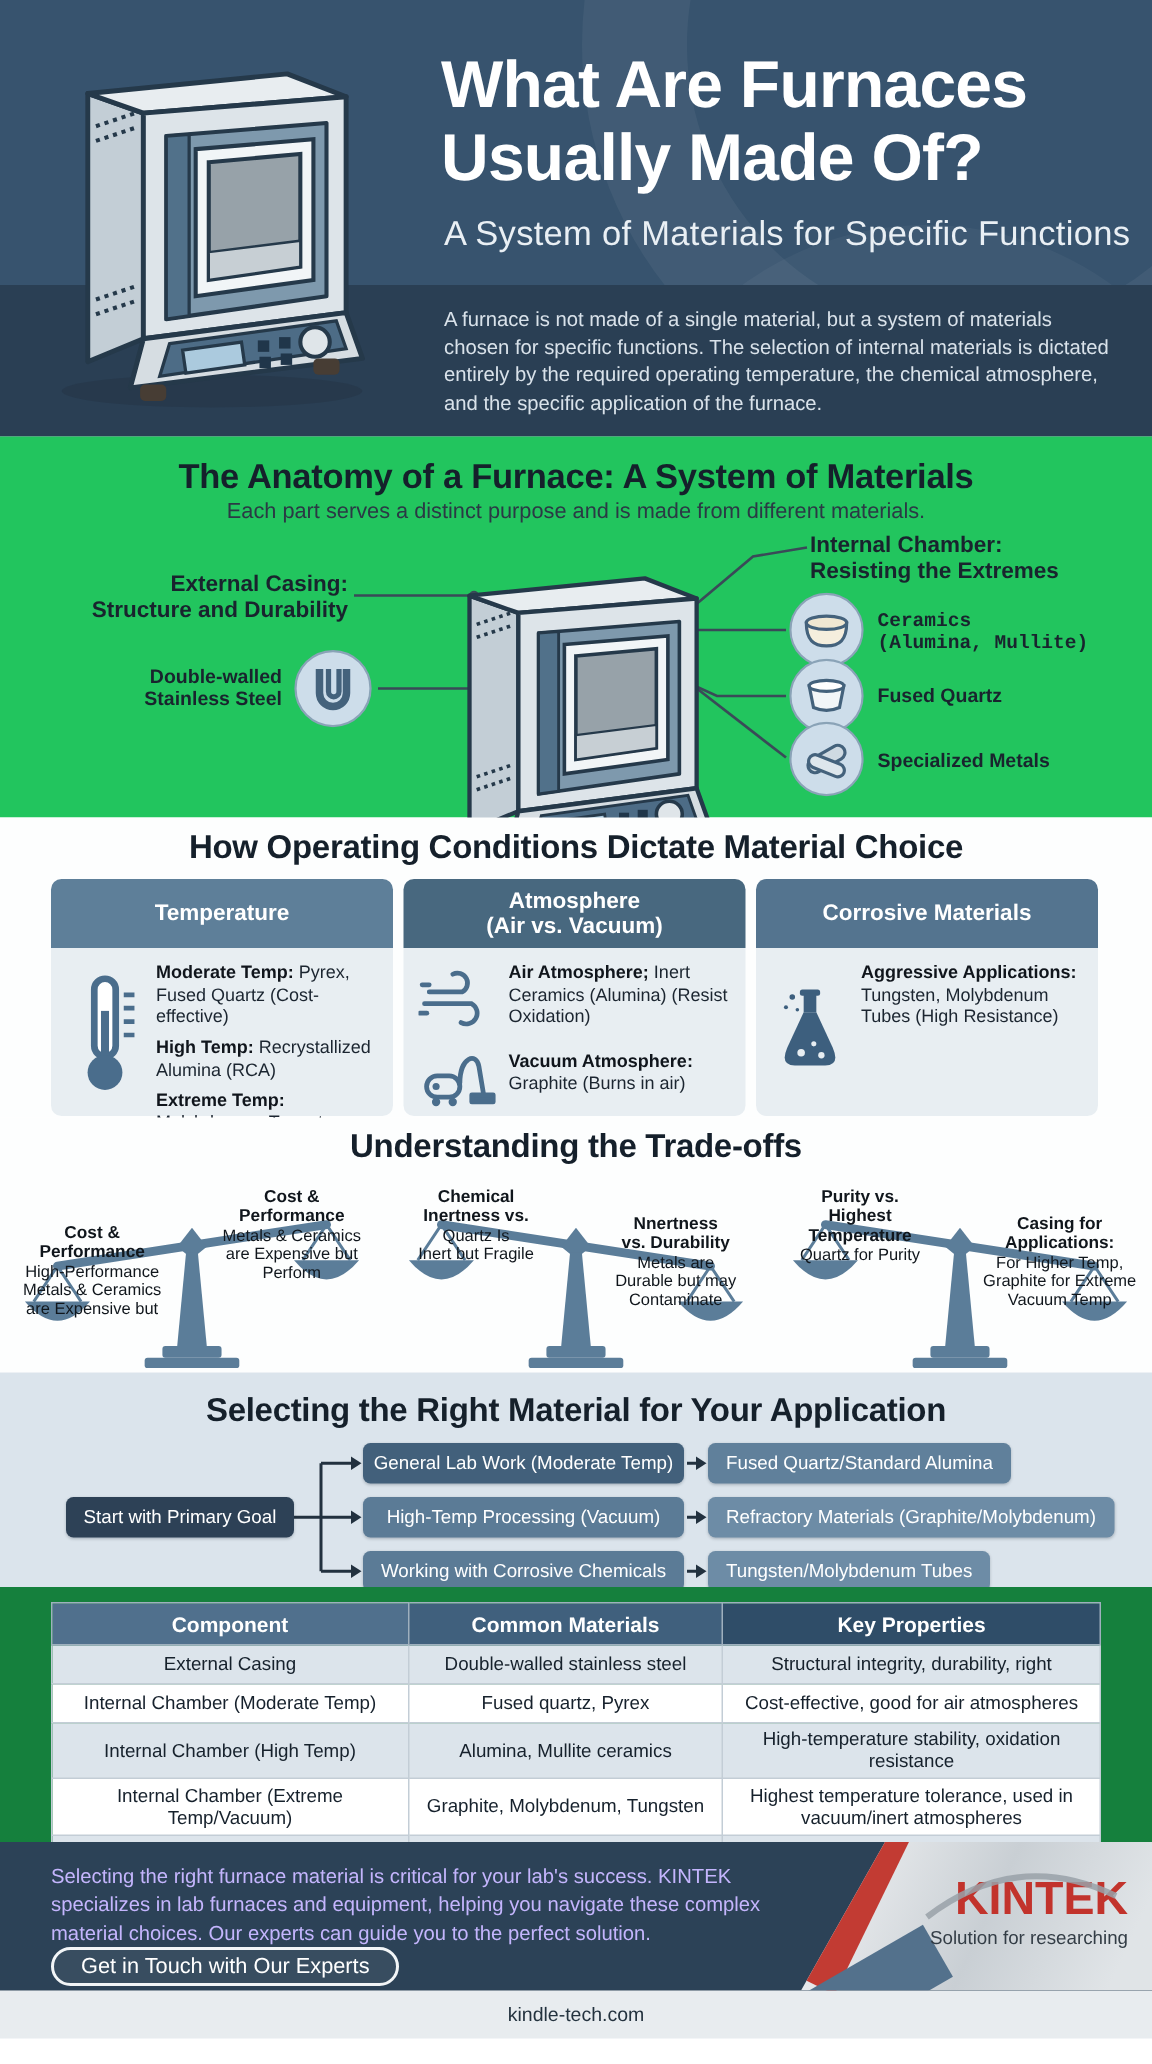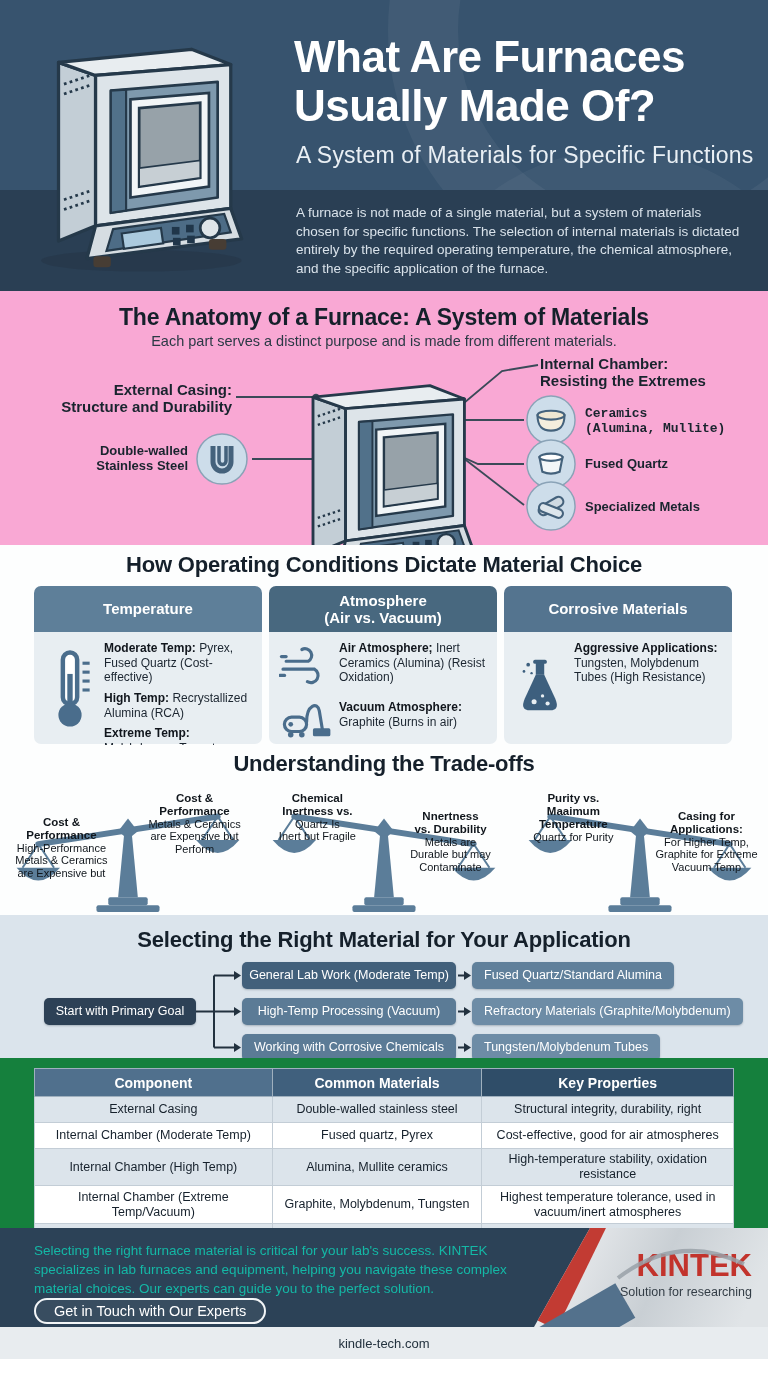--- a/index.html
+++ b/index.html
@@ -24,21 +24,21 @@
   .header-subtitle { position:absolute; left:296px; top:142px; font-size:23px; font-weight:400;
     color:#e9eff4; letter-spacing:0.2px; }
   .header-intro { position:absolute; left:296px; top:204px; width:446px; font-size:13.5px;
     line-height:1.38; color:#d9e2ea; }
 
   
   .sec-h { text-align:center; font-weight:700; color:#15202b; letter-spacing:-0.2px; }
   .sec-sub { text-align:center; color:#2b3945; }
 
   
-  .anatomy { position:relative; height:254px; background:#f9a8d4; }
+  .anatomy { position:relative; height:254px; background:#22c55e; }
   .anatomy .sec-h { padding-top:13px; font-size:23px; }
   .anatomy .sec-sub { font-size:14.5px; margin-top:2px; }
   .diagram { position:relative; height:192px; margin-top:4px; }
   .diagram-furnace { position:absolute; left:286px; top:0px; width:192px; height:230px; }
   .lines-overlay { position:absolute; inset:0; width:768px; height:192px; pointer-events:none; }
   .lbl-bold { font-weight:700; color:#19242e; }
   .lbl-ext { position:absolute; left:30px; top:28px; width:202px; text-align:right; font-size:15px; }
   .lbl-dw  { position:absolute; left:38px; top:90px; width:150px; text-align:right; font-size:13px; }
   .icon-circle { position:absolute; width:52px; height:52px; }
   .ic-dw  { left:196px; top:80px; }
@@ -110,21 +110,21 @@
   .th-2 { background:#2f4d68; width:36%; }
   table.mats td { font-size:12.5px; text-align:center; border:1px solid #c3cdd6;
     padding:3px 6px; color:#16212c; line-height:1.2; }
   tr.striped { background:#dce4eb; }
   tr.plain { background:#ffffff; }
   tr.r-s { height:26px; } tr.r-t { height:38px; }
 
   
   .footer { position:relative; height:99px; background:#2c4257; overflow:hidden; }
   .footer-text { position:absolute; left:34px; top:14px; width:476px; font-size:13.5px;
-    line-height:1.4; color:#14b8a6; }
+    line-height:1.4; color:#c4b5fd; }
   .footer-btn { position:absolute; left:34px; top:70px; display:inline-block; padding:3px 18px;
     border:2px solid #f2f5f7; border-radius:16px; color:#ffffff; font-size:14.5px;
     background:rgba(255,255,255,0.06); cursor:pointer; }
   .f-art { position:absolute; right:0; top:0; bottom:0; width:250px;
     clip-path:polygon(72px 0, 250px 0, 250px 100%, 16px 100%);
     background:linear-gradient(115deg,#eceef0 15%,#c9cfd4 55%,#e0e4e7 90%); }
   .f-red { position:absolute; left:40px; top:-18px; width:26px; height:120px;
     background:#c23b33; transform:rotate(26deg); }
   .f-blue { position:absolute; left:-14px; bottom:-26px; width:130px; height:40px;
     background:#53718c; transform:rotate(-30deg); }
@@ -419,21 +419,21 @@
             <path d="M7 62 Q29 88 51 62 Z" stroke="none"></path>
             <path d="M189 90 Q211 116 233 90 Z" stroke="none"></path>
             <polygon points="120,40 130,53 120,61 110,53" stroke="none"></polygon>
             <polygon points="116,57 124,57 130,120 110,120" stroke="none"></polygon>
             <rect x="100" y="120" width="40" height="8" rx="2" stroke="none"></rect>
             <rect x="88" y="128" width="64" height="7" rx="2" stroke="none"></rect>
           </g>
         </svg>
         <div class="pan-text s3-l">
           <div class="t pre">Purity vs.
-Maaimum
+Highest
 Temperature</div>
           <div class="b pre">Quartz for Purity</div>
         </div>
         <div class="pan-text s3-r">
           <div class="t pre">Casing for
 Applications:</div>
           <div class="b pre">For Higher Temp,
 Graphite for Extreme
 Vacuum Temp</div>
         </div>

